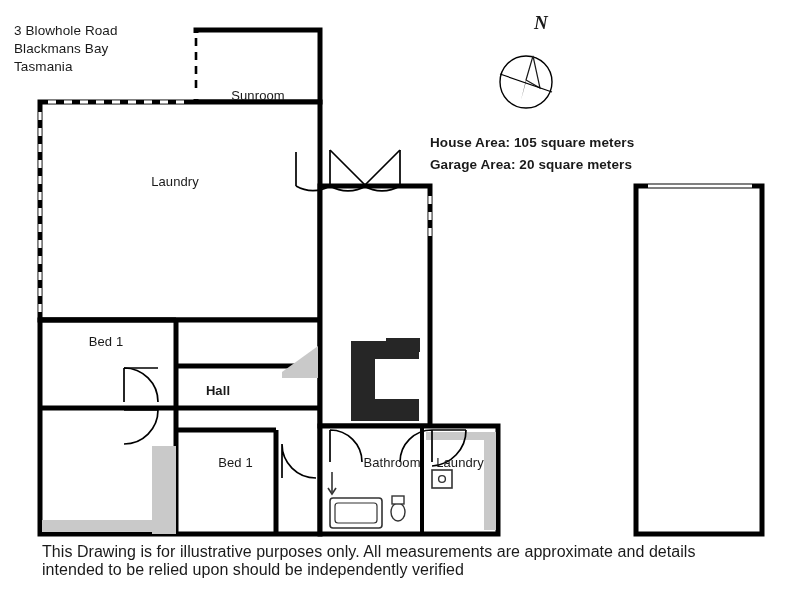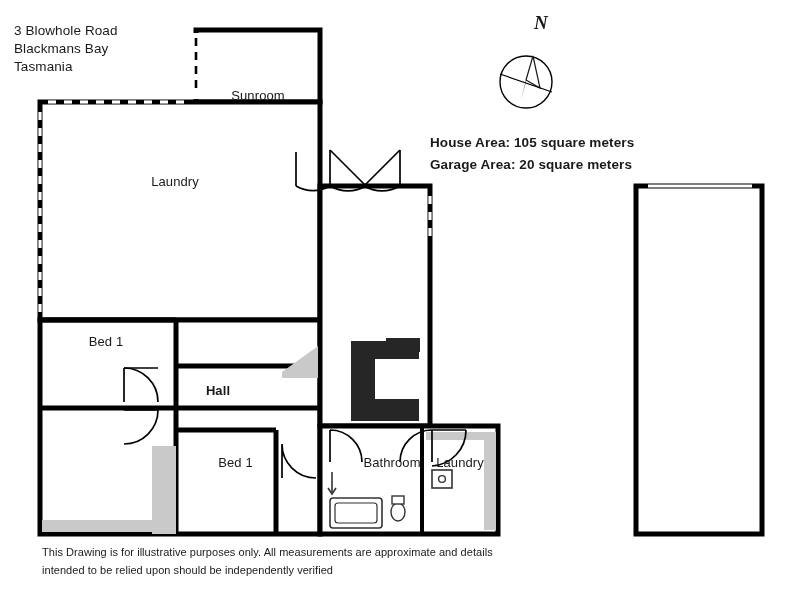--- a/index.html
+++ b/index.html
@@ -34,21 +34,21 @@
   .areas {
     left: 430px; top: 132px;
     font-size: 13.5px;
     line-height: 22px;
     font-weight: bold;
     letter-spacing: 0.1px;
   }
   .areas div { white-space: nowrap; }
   .disclaimer {
     left: 42px; top: 543px;
-    font-size: 11px;
+    font-size: 16px;
     line-height: 18px;
     white-space: pre-line;
     letter-spacing: 0.05px;
   }
 
   
   .room-label {
     font-size: 13px;
     text-align: center;
     line-height: 16px;

